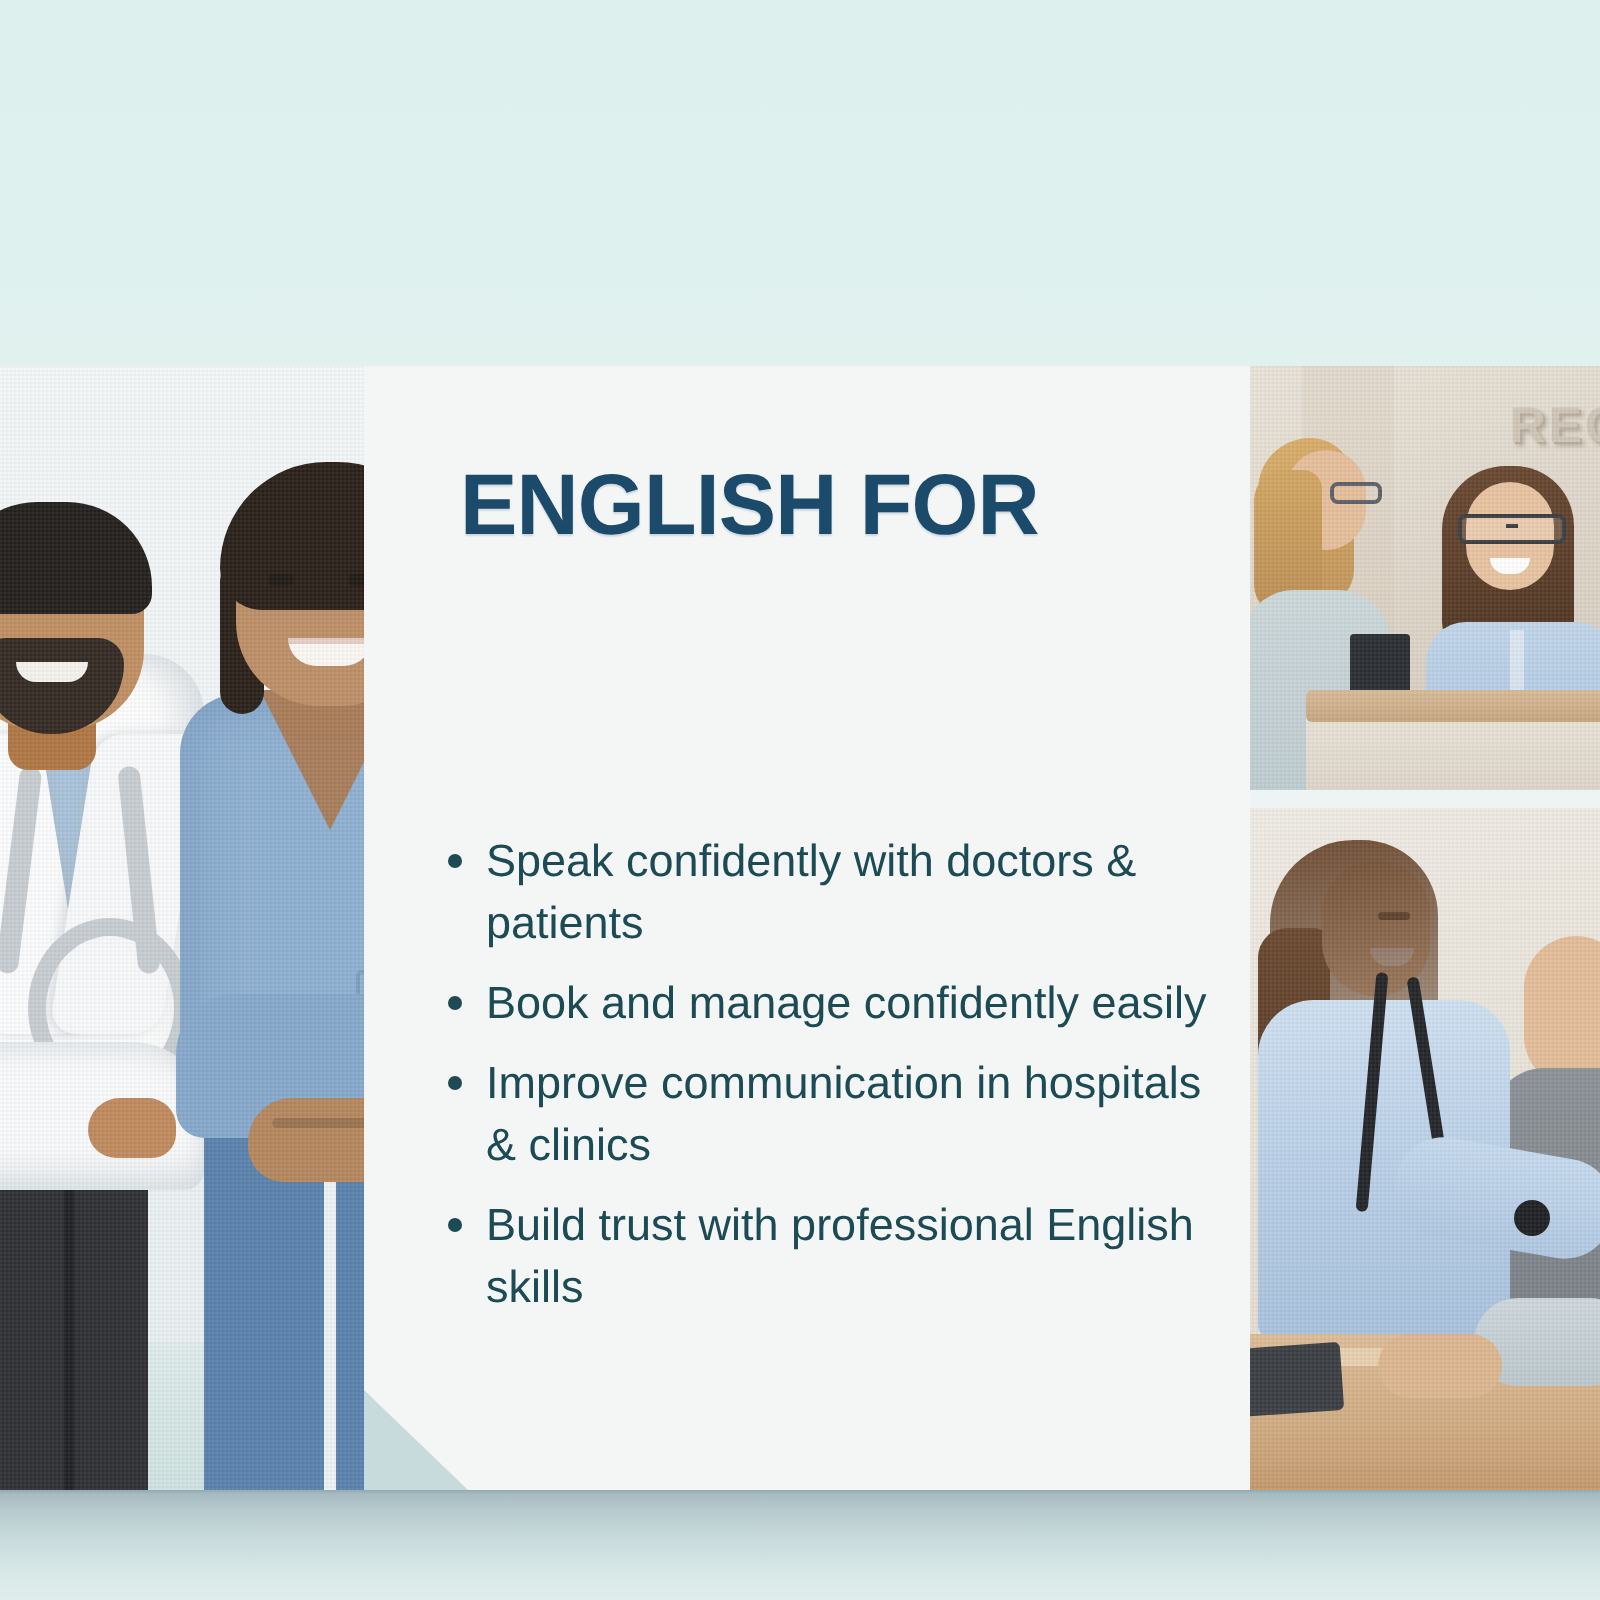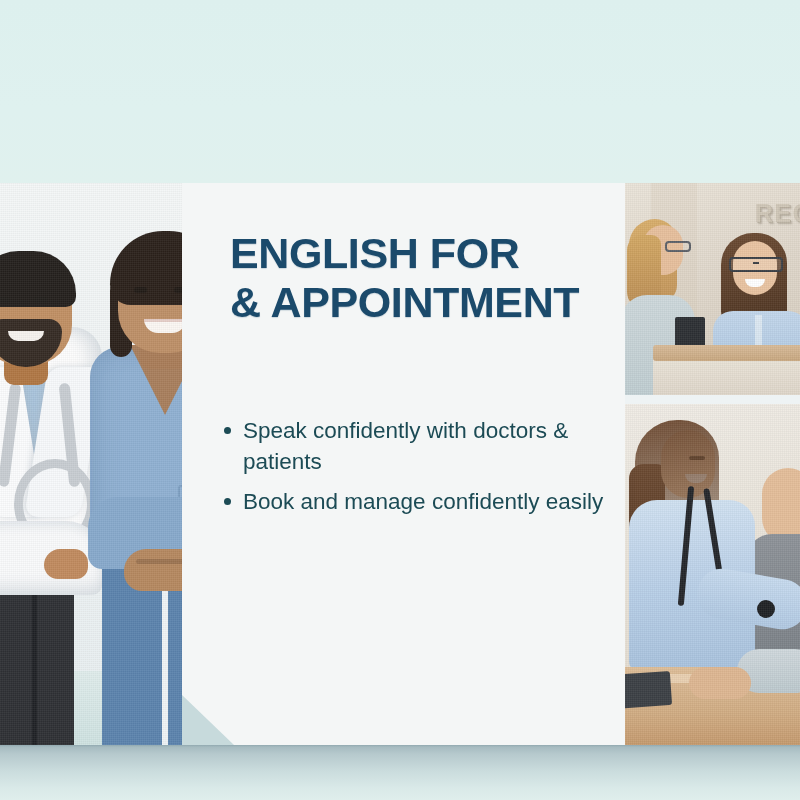--- a/index.html
+++ b/index.html
@@ -527,26 +527,27 @@
         <div class="nr-eyeL"></div>
         <div class="nr-eyeR"></div>
         <div class="nr-smile"></div>
       </div>
     </div>
 
     <div class="text-panel">
 
       <div class="headline">
         <span class="hl-line">ENGLISH FOR</span>
-        <span class="hl-line">&amp; APPOINTMENT</span>
       </div>
 
       <ul class="bullets">
         <li>Speak confidently with doctors &amp; patients</li>
         <li>Book and manage confidently easily</li>
+        <li>Improve communication in hospitals &amp; clinics</li>
+        <li>Build trust with professional English skills</li>
       </ul>
 
       <div class="panel-triangle"></div>
     </div>
 
     <div class="photo-col">
 
       <div class="photo-reception grain">
         <div class="rc-wallpanel"></div>
         <div class="rc-sign">REC</div>

